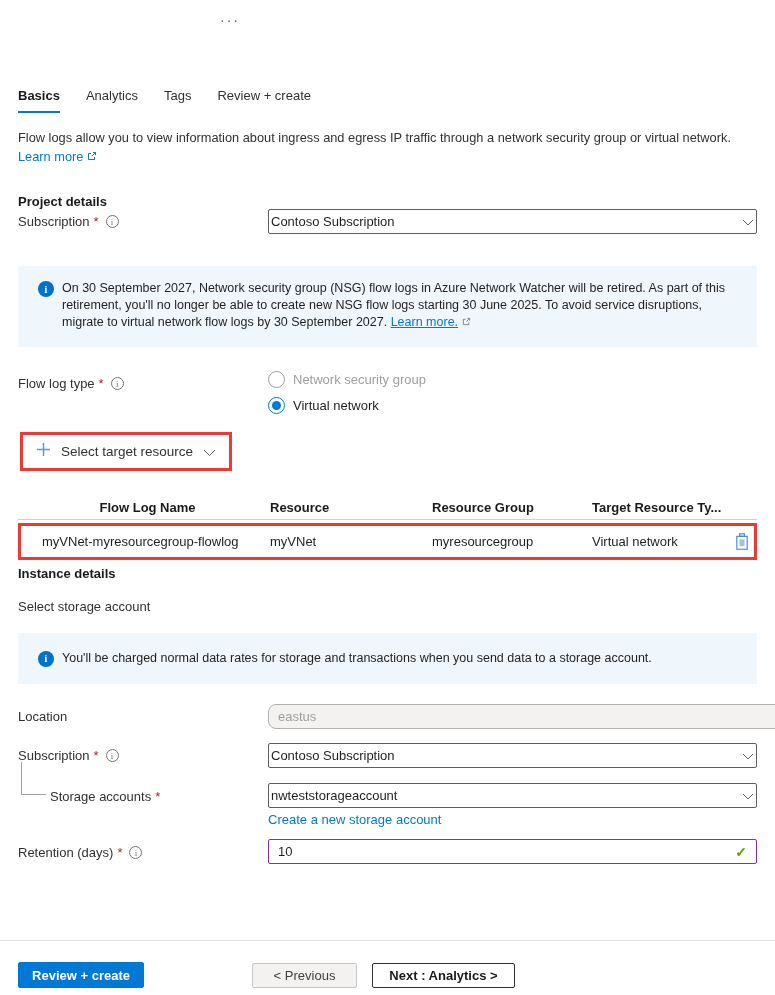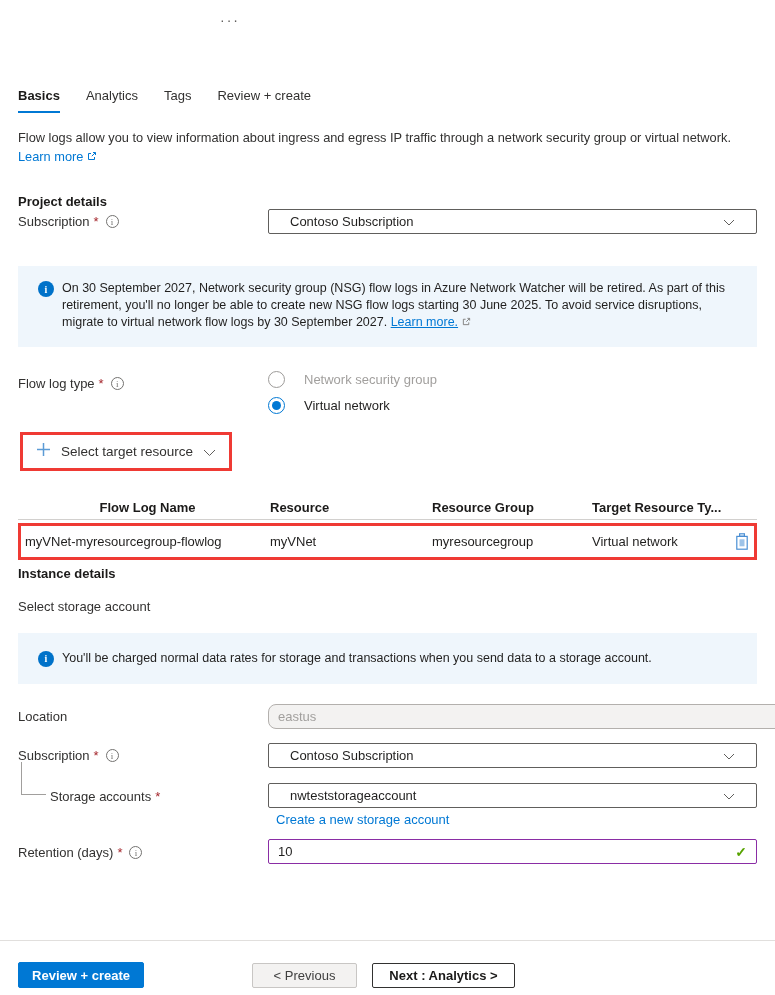--- a/index.html
+++ b/index.html
@@ -24,21 +24,21 @@
   .tab.active { font-weight:700; color:#1b1a19; border-bottom:2px solid #0078d4; }
 
   .intro { left:18px; top:129px; width:745px; font-size:12.8px; color:#323130; line-height:17px; }
   .learn-more-row { left:18px; top:147px; display:inline-flex; align-items:center; gap:4px; }
   .link { color:#0078d4; font-size:12.8px; cursor:pointer; text-decoration:none; }
   .section-h { font-size:13px; font-weight:700; color:#1b1a19; }
 
   
   .sel { left:268px; width:489px; height:25px; border:1px solid #605e5c; border-radius:2px;
          background:#fff; display:flex; align-items:center; justify-content:space-between;
-         padding:0 21px; font-size:13px; color:#201f1e; cursor:pointer; }
+         padding:0 2px; font-size:13px; color:#201f1e; cursor:pointer; }
   .inp-disabled { left:268px; width:577px; height:25px; border:1px solid #b3b0ad; border-radius:8px;
                   background:#f3f2f1; display:flex; align-items:center; padding:0 9px;
                   font-size:13px; color:#a19f9d; }
   .inp-dirty { left:268px; width:489px; height:25px; border:1px solid #8a2da5; border-radius:2px;
                background:#fff; display:flex; align-items:center; justify-content:space-between;
                padding:0 9px; font-size:13px; color:#201f1e; }
   .check { color:#57a300; font-size:14px; font-weight:700; }
 
   
   .banner { left:18px; width:739px; background:#eff6fc; display:flex; padding:0 20px; }
@@ -47,39 +47,39 @@
                  align-items:center; justify-content:center; margin-right:8px;
                  font-family:"Liberation Serif", serif; }
   .banner-text { font-size:12.5px; line-height:17px; color:#201f1e; }
 
   
   .radio-row { left:268px; display:flex; align-items:center; gap:8px; cursor:pointer; }
   .radio-outer { width:17px; height:17px; border-radius:50%; border:1px solid #9d9b99; background:#fff;
                  display:inline-flex; align-items:center; justify-content:center; }
   .radio-outer.sel-on { border-color:#0078d4; }
   .radio-dot { width:9px; height:9px; border-radius:50%; background:#0078d4; }
-  .radio-lbl { font-size:13px; color:#201f1e;margin-left:11px; }
+  .radio-lbl { font-size:13px; color:#201f1e; }
   .radio-lbl.dis { color:#a19f9d; }
 
   
   .red-box { border:3px solid #ef3a34; }
   .target-btn { display:flex; align-items:center; gap:10px; padding:7px 13px; background:#fff; cursor:pointer; }
   .target-btn-label { font-size:13.5px; color:#323130; }
 
   
   .tbl-head { left:18px; top:499px; width:739px; display:grid;
               grid-template-columns:252px 162px 160px 143px 1fr; align-items:center;
               height:21px; border-bottom:1px solid #d2d0ce; padding-bottom:4px; }
   .tbl-head > div { font-size:13px; font-weight:700; color:#1b1a19; }
   .tbl-head > div:first-child { padding-left:7px;text-align:center; }
   .row-box { left:18px; top:523px; width:739px; }
   .tbl-row { display:grid; grid-template-columns:249px 162px 160px 143px 1fr;
              align-items:center; height:31px; background:#fff; }
   .tbl-row > div { font-size:13px; color:#201f1e; }
-  .tbl-row > div:first-child { padding-left:4px; }
+  .tbl-row > div:first-child { padding-left:21px; }
   .trash { cursor:pointer; display:inline-flex; }
 
   
   .connector { left:21px; top:762px; width:25px; height:33px;
                border-left:1px solid #a19f9d; border-bottom:1px solid #a19f9d; }
 
   
   .footer-divider { left:0; top:940px; width:775px; border-top:1px solid #e1dfdd; }
   .btn-primary { left:18px; top:962px; width:126px; height:26px; background:#0078d4; color:#fff;
                  font-size:13px; font-weight:700; border:1px solid #0078d4; border-radius:2px;
@@ -223,21 +223,21 @@
   <div class="abs lbl" style="left:50px; top:789px;">
     <span>Storage accounts</span>
     <span class="req">*</span>
   </div>
   <div class="abs sel" style="top:783px;">
     <span>nwteststorageaccount</span>
     <span><svg width="12" height="7" viewBox="0 0 12 7">
           <path d="M1 1l5 5 5-5" fill="none" stroke="#605e5c"></path>
         </svg></span>
   </div>
-  <div class="abs" style="left:276px; top:810px;">
+  <div class="abs" style="left:268px; top:810px;">
     <span class="link" style="font-size:13px;">Create a new storage account</span>
   </div>
 
   <div class="abs lbl" style="left:18px; top:845px;">
     <span>Retention (days)</span>
     <span class="req">*</span>
     <span class="info-circ">i</span>
   </div>
   <div class="abs inp-dirty" style="top:839px;">
     <span>10</span>

